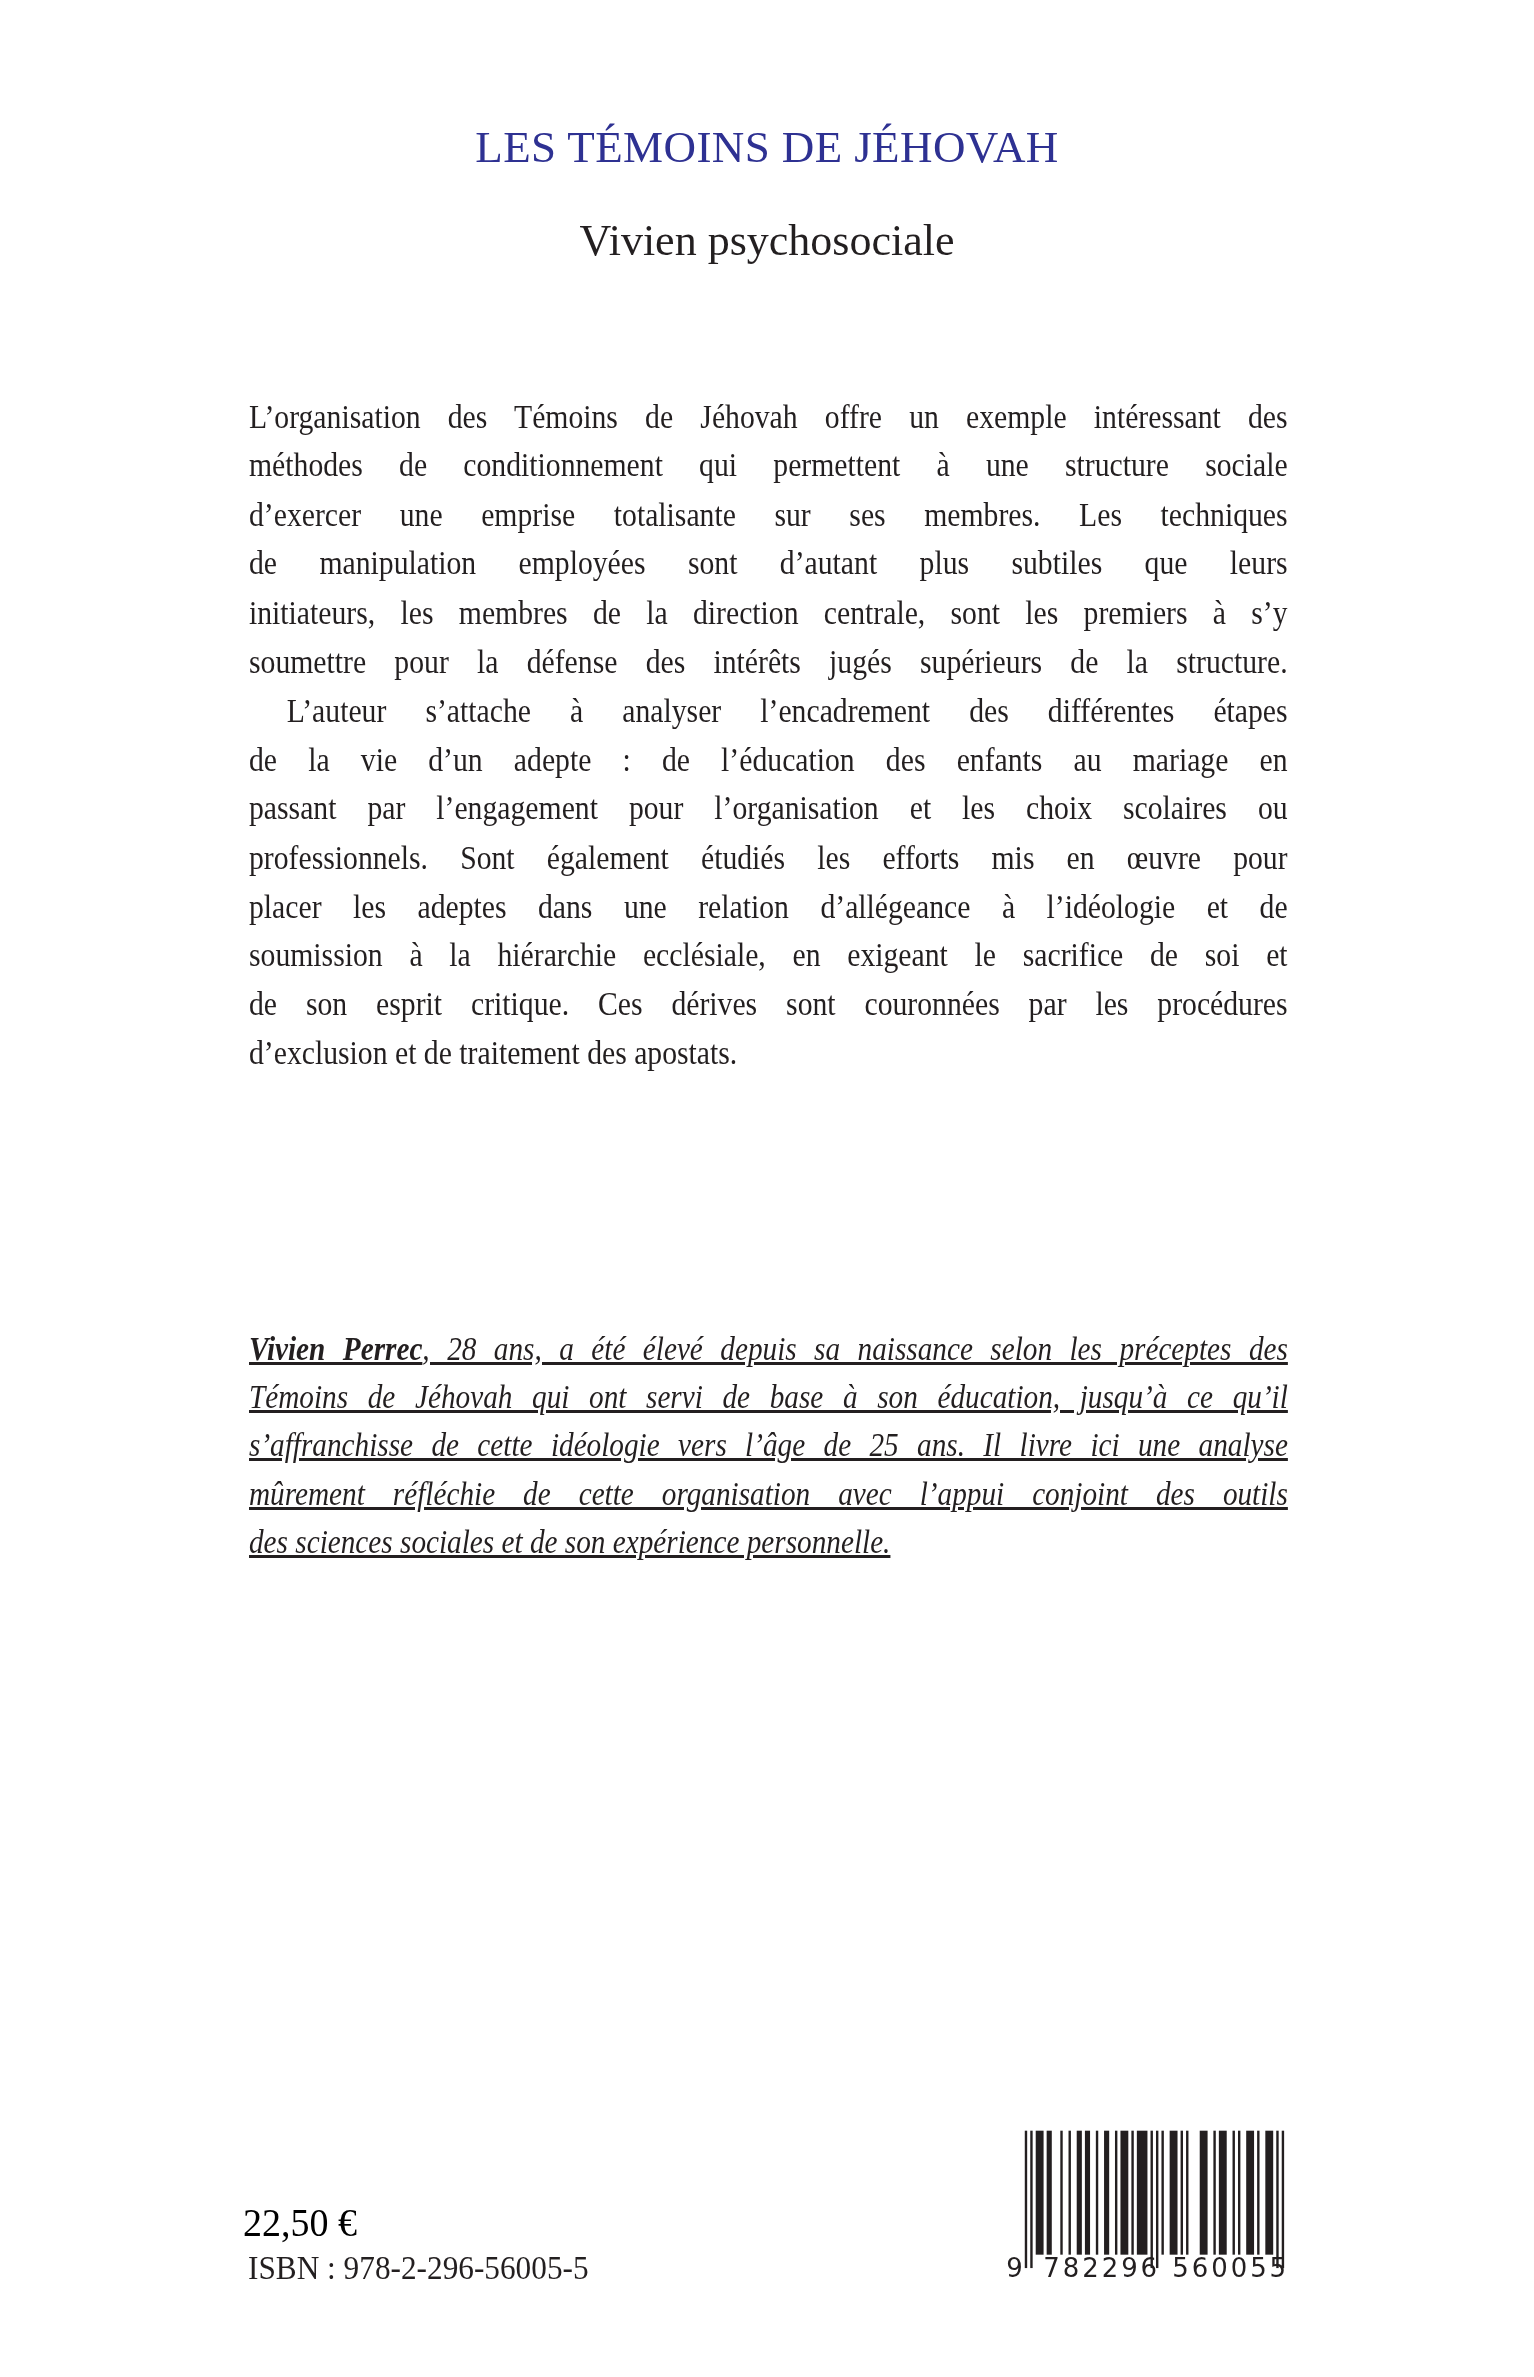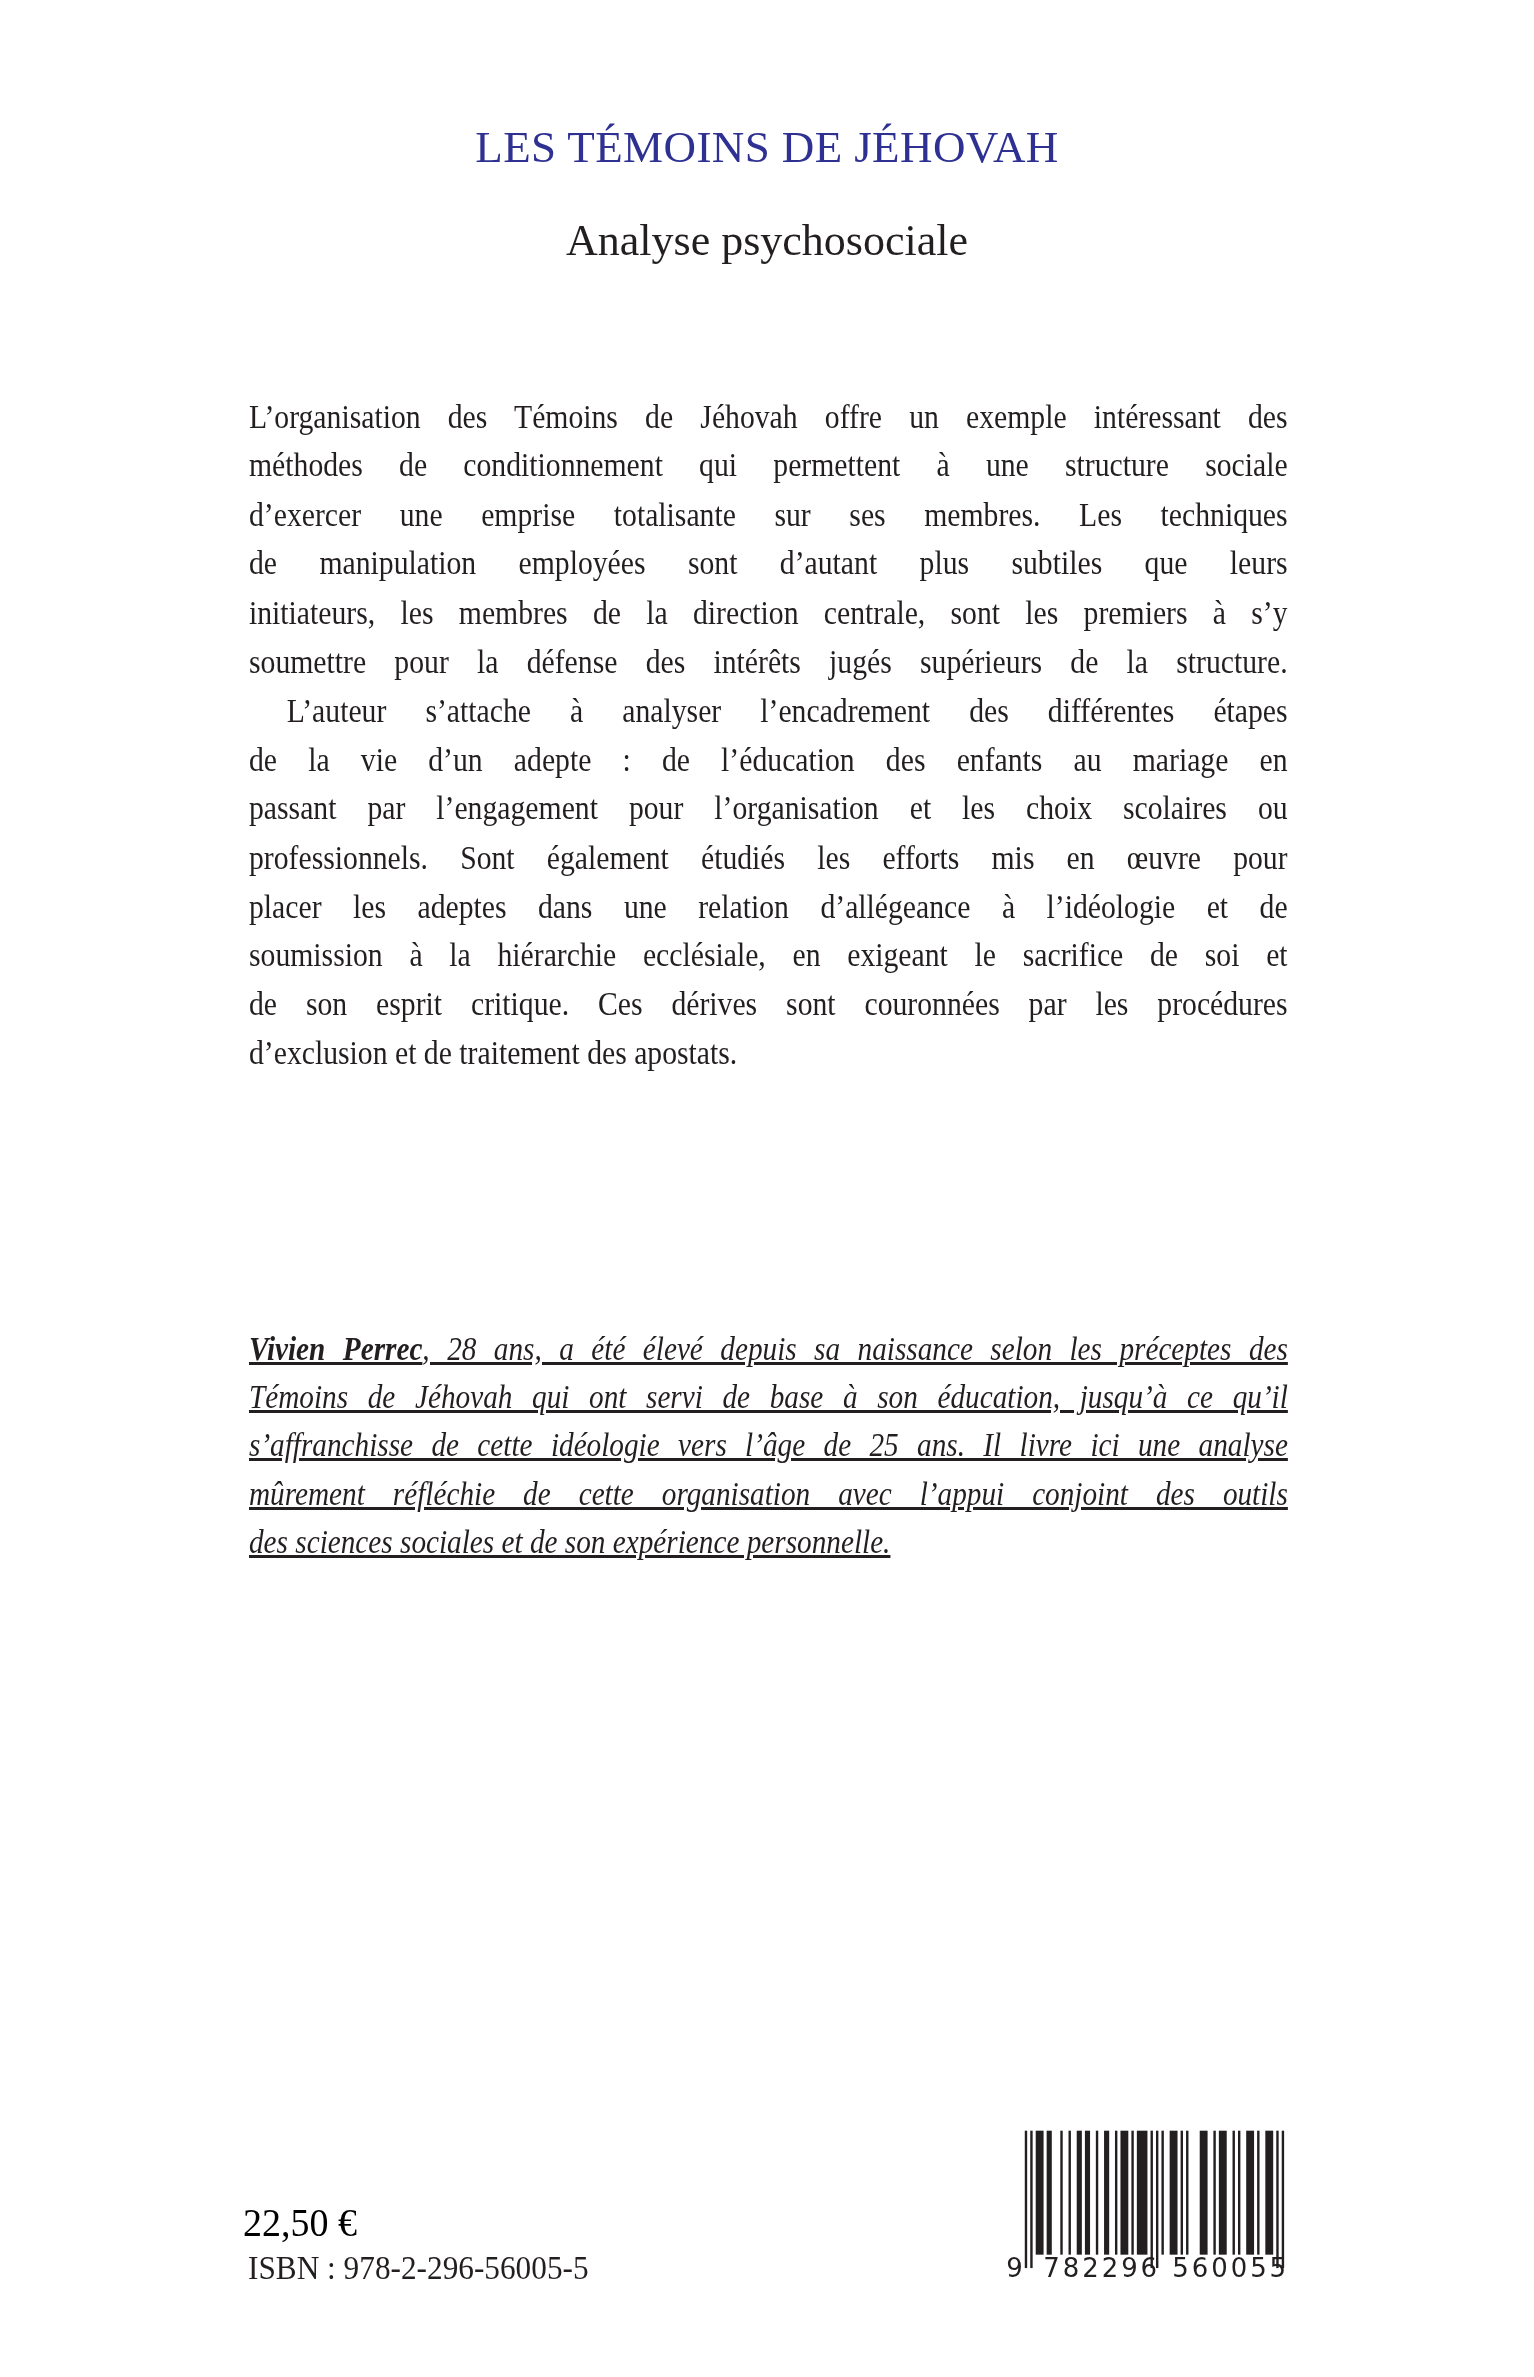--- a/index.html
+++ b/index.html
@@ -47,21 +47,21 @@
   .barcode { position: absolute; left: 1003px; top: 2129px; width: 289px; height: 155px; }
   .barcode svg { display: block; }
   .barcode text { font-family: "DejaVu Sans", "Liberation Sans", sans-serif; font-size: 31px; fill: #231f20; }
 </style>
 </head>
 <body>
 
 <div class="page">
 
   <div class="title">LES TÉMOINS DE JÉHOVAH</div>
-  <div class="subtitle">Analyse psychosociale</div>
+  <div class="subtitle">Vivien psychosociale</div>
 
   <div class="textblock summary" style="top:0;">
     <div class="line" style="top:393px">
         <span class="inner">L’organisation des Témoins de Jéhovah offre un exemple intéressant des</span>
       </div>
     <div class="line" style="top:441px">
         <span class="inner">méthodes de conditionnement qui permettent à une structure sociale</span>
       </div>
     <div class="line" style="top:491px">
         <span class="inner">d’exercer une emprise totalisante sur ses membres. Les techniques</span>

